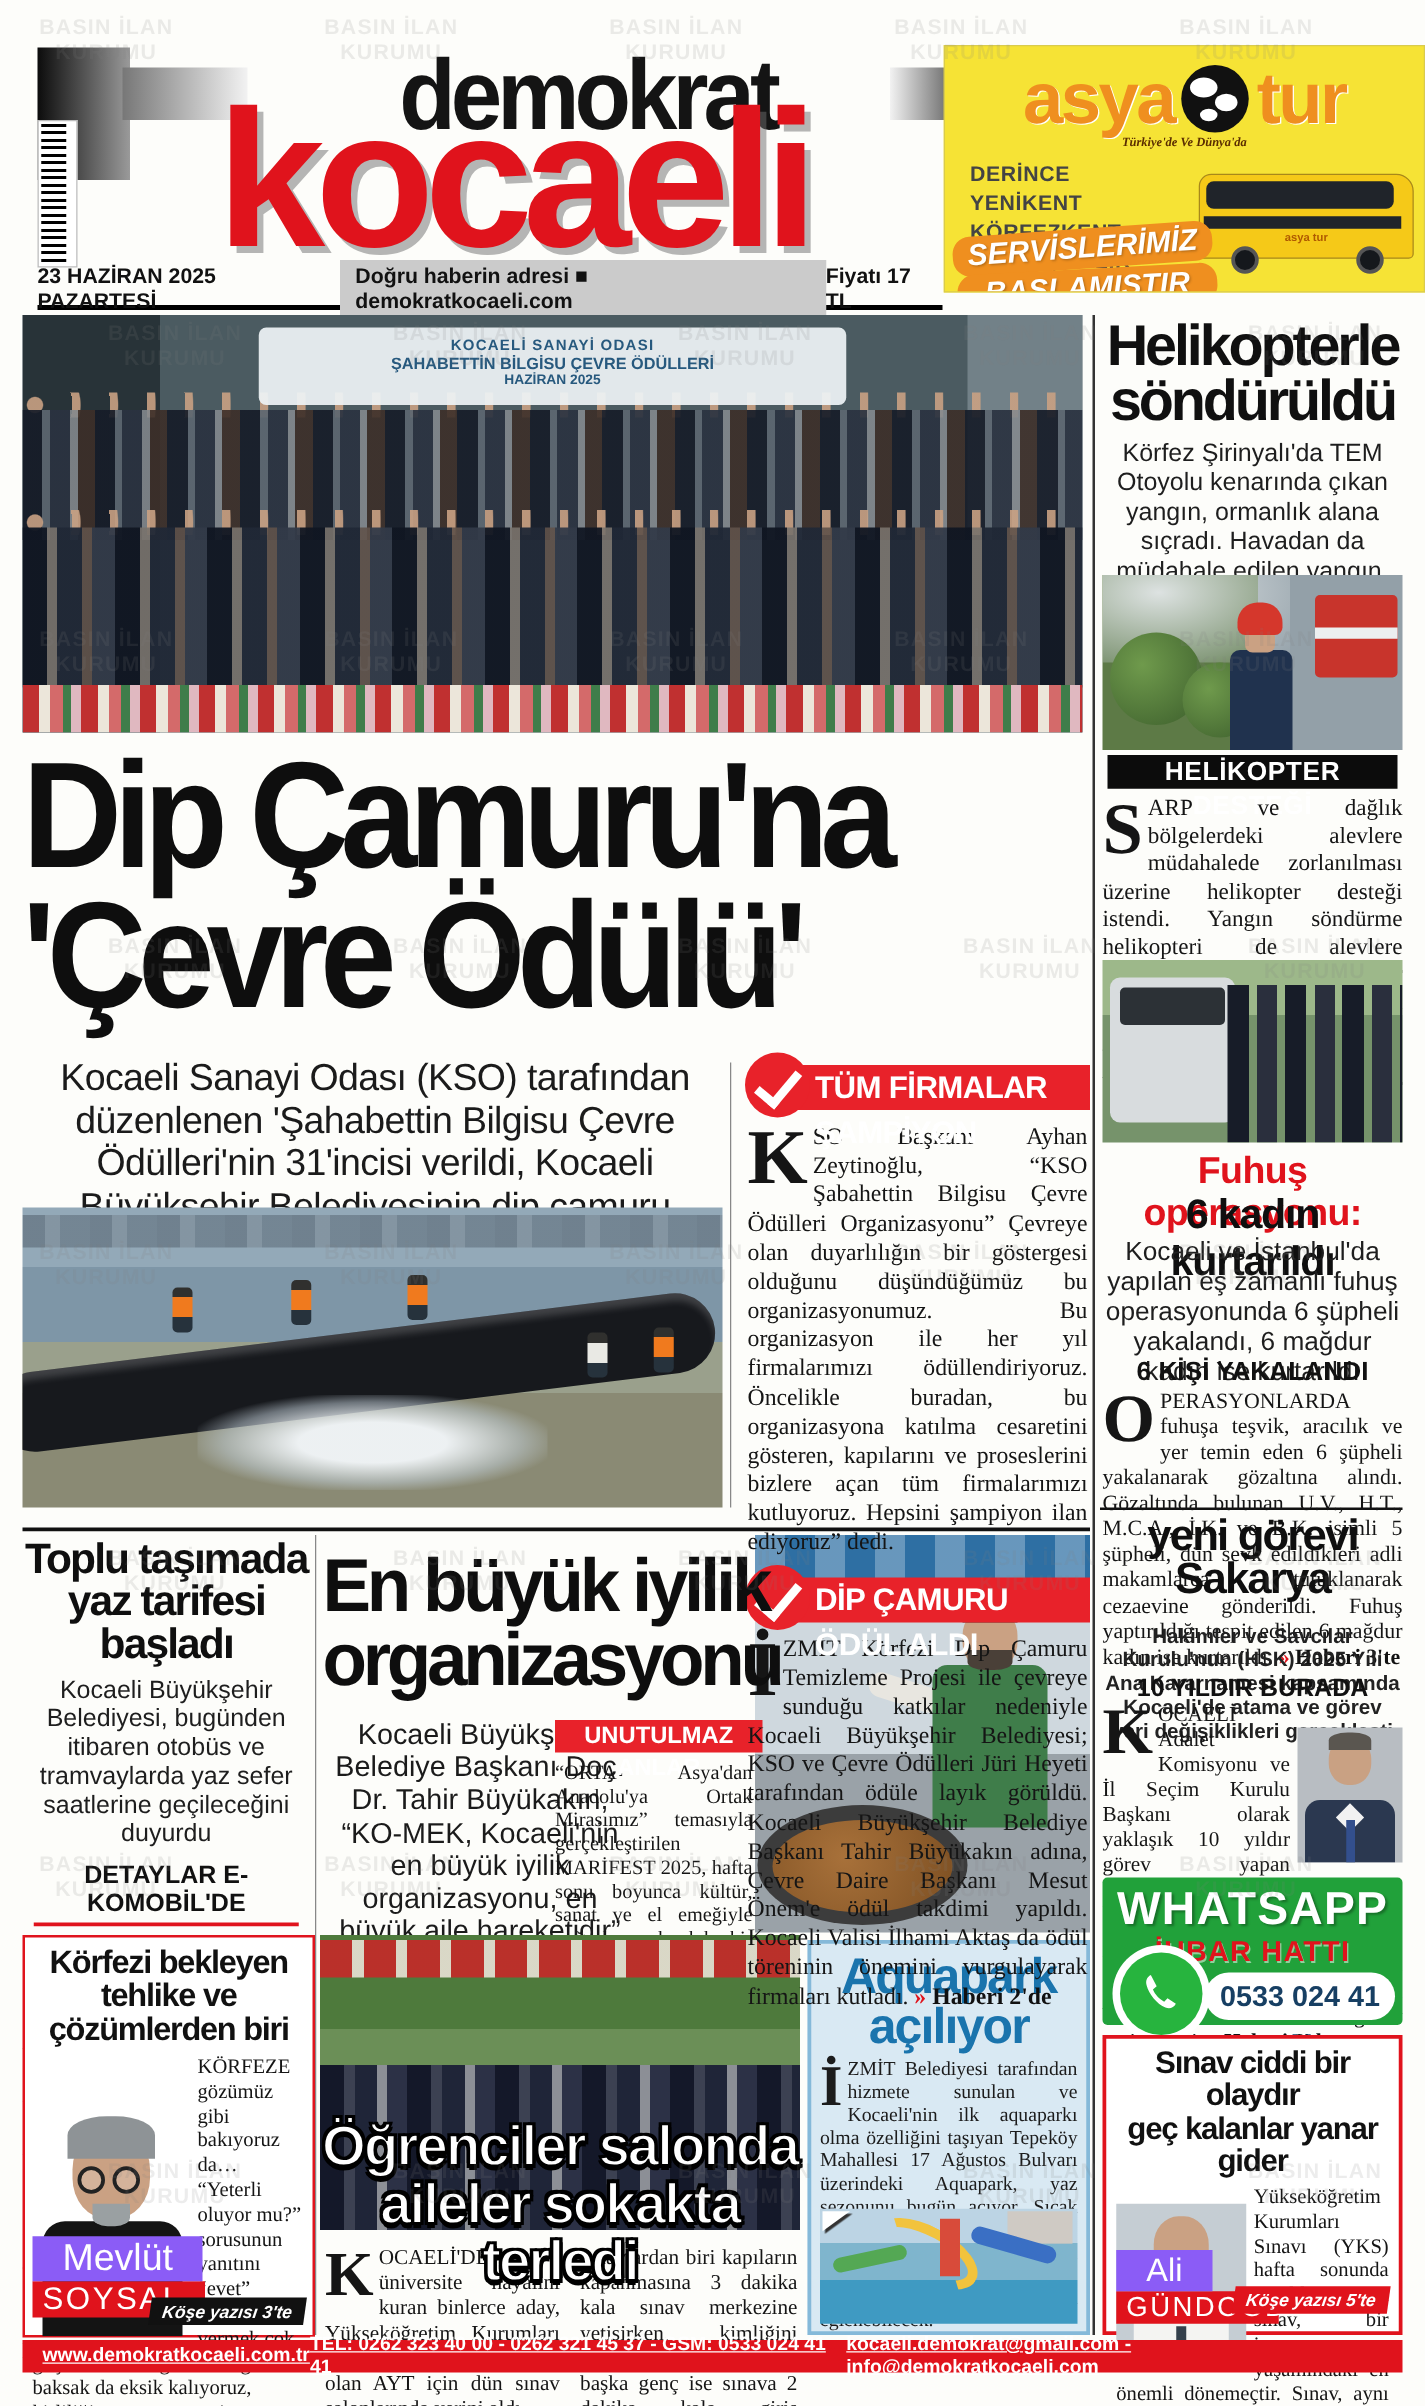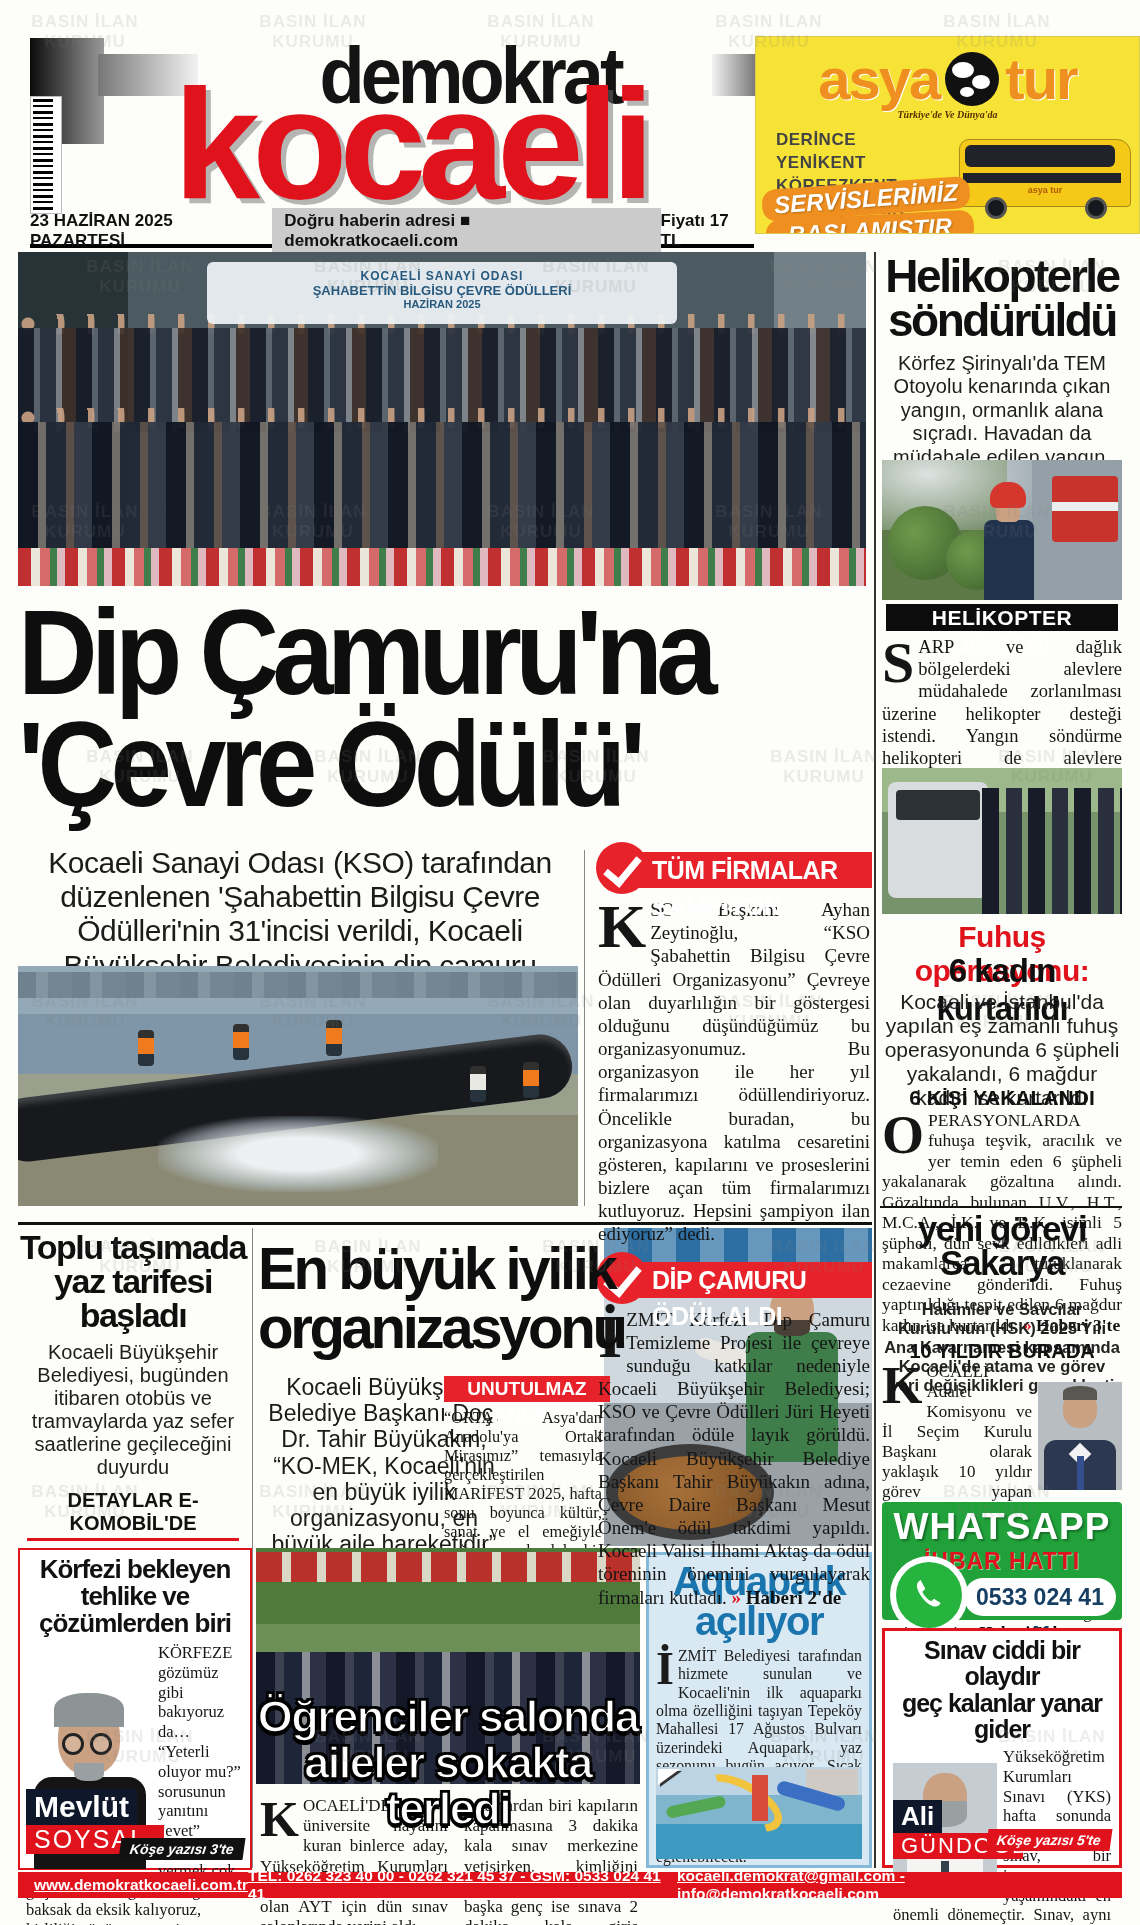--- a/index.html
+++ b/index.html
@@ -178,21 +178,21 @@
         background:#fff; padding:6px 8px; }
   .gd-head { text-align:center; font-size:25px; font-weight:900; letter-spacing:-1px; line-height:1.05; color:#111; }
   .gd-body { font-family:"Liberation Serif",serif; font-size:16.5px; line-height:1.2; margin-top:5px; text-align:justify; color:#151515; }
   .gd-portrait { float:left; width:104px; height:132px; margin:16px 6px 0 0; position:relative; background:#c5cdd3; overflow:hidden; }
   .gdp-head { position:absolute; left:30px; top:10px; width:44px; height:50px; background:#caa183; border-radius:45%; }
   .gdp-beard { position:absolute; left:30px; top:38px; width:44px; height:26px; background:#9aa0a2; border-radius:0 0 45% 45%; }
   .gdp-shirt { position:absolute; left:14px; bottom:0; width:76px; height:48px; background:#f4f4f2; border-radius:10px 10px 0 0; }
   .gdp-tie { position:absolute; left:48px; bottom:0; width:8px; height:34px; background:#34404c; }
   .gd-author { position:absolute; left:8px; bottom:6px; }
   .gd-badge { position:absolute; right:8px; bottom:14px; }
-  .red-band { display:inline-block; background:#0f172a; color:#fff; padding:1px 8px; font-weight:700; }
+  .red-band { display:inline-block; background:#8b5cf6; color:#fff; padding:1px 24px; font-weight:400; }
   .band-sm { display:block; background:#e0131c; color:#fff; padding:0 8px; font-weight:400; letter-spacing:2px; }
   .kbadge { display:inline-block; color:#fff; font-size:14px; font-weight:900; font-style:italic;
         padding:3px 10px; transform:skewX(-8deg); }
 
   
   #transit { position:absolute; left:18px; top:1230px; width:230px; }
   .tr-head { text-align:center; font-size:34px; font-weight:900; letter-spacing:-1.5px; line-height:1.0; color:#0f0f0f; }
   .tr-deck { text-align:center; font-size:20px; font-weight:500; line-height:1.15; color:#1e1e1e; margin-top:9px; }
   .tr-sub { text-align:center; font-size:20px; font-weight:900; margin-top:10px; }
   .tr-rule { width:92%; margin:3px auto 0 auto; border-bottom:3px solid #e0131c; }

